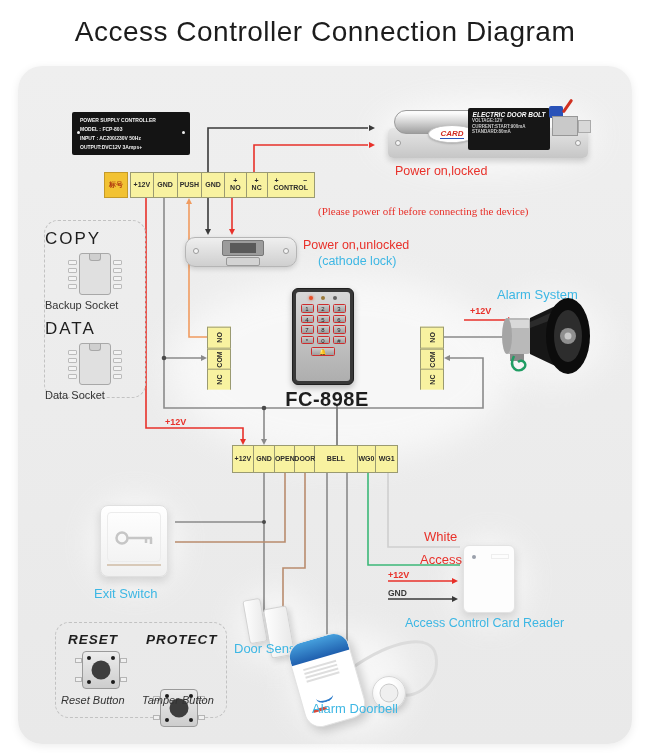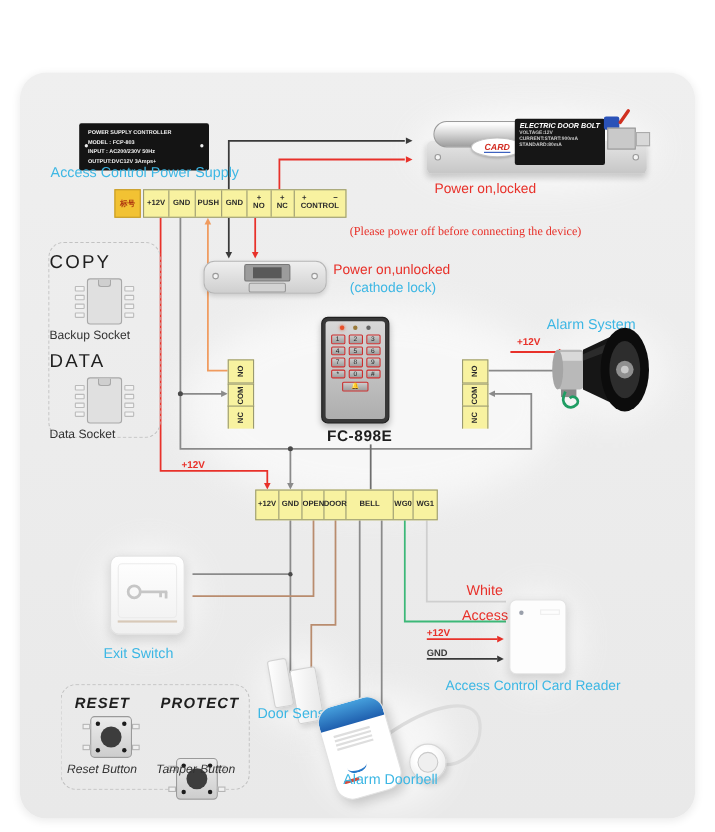--- a/index.html
+++ b/index.html
@@ -81,21 +81,21 @@
          display:flex;flex-direction:column;align-items:center;box-sizing:border-box;}
   .leds{display:flex;gap:8px;margin-top:4px;}
   .led{width:4px;height:4px;border-radius:50%;}
   .led1{background:#e8502a;box-shadow:0 0 3px #e8502a;}
   .led2{background:#9a7a3a;} .led3{background:#636363;}
   .keys{display:grid;grid-template-columns:repeat(3,13px);gap:2px 3px;margin-top:4px;}
   .key{height:8.5px;background:linear-gradient(#cdcdcd,#9d9d9d);border:1px solid #cc2d2d;border-radius:1.5px;
        font-size:6px;line-height:8px;text-align:center;color:#1e1e1e;box-sizing:border-box;}
   .bellkey{width:24px;height:9px;margin-top:3px;background:linear-gradient(#cdcdcd,#9d9d9d);border:1px solid #cc2d2d;
            border-radius:1.5px;font-size:6px;line-height:8px;text-align:center;box-sizing:border-box;}
-  .kp-label{left:282px;top:388px;width:90px;font-size:14px;font-weight:600;letter-spacing:.5px;color:#1e1e1e;text-align:center;}
+  .kp-label{left:282px;top:388px;width:90px;font-size:20px;font-weight:600;letter-spacing:.5px;color:#1e1e1e;text-align:center;}
   
   .alarm-label{left:497px;top:287px;width:120px;font-size:13px;color:#3db7e4;}
   .v12{font-size:9px;font-weight:bold;color:#e8312a;}
   
   .exitsw{left:100px;top:505px;width:68px;height:72px;background:linear-gradient(#ffffff,#f0f0f0);
           border:1px solid #e0e0e0;border-radius:8px;box-shadow:0 4px 10px rgba(0,0,0,.14);box-sizing:border-box;}
   .exitsw .plate{position:absolute;left:6px;top:6px;right:6px;bottom:14px;border:1px solid #ececec;border-radius:4px;}
   .exitsw .bar{position:absolute;left:6px;bottom:10px;right:6px;height:2px;background:#d8c9b8;}
   
   .tact{width:38px;height:38px;background:linear-gradient(#ececec,#cdcdcd);border:1px solid #9a9a9a;border-radius:4px;position:relative;box-sizing:border-box;}
@@ -127,20 +127,21 @@
   .cyan-label{font-size:13px;color:#3db7e4;}
   .red-label{font-size:13px;color:#e8312a;}
   .gnd-label{font-size:8.5px;font-weight:bold;color:#3a3a3a;}
   .wires{left:0;top:0;}
 </style>
 </head>
 <body>
 
 <div id="canvas">
 
+  <div class="abs title">Access Controller Connection Diagram</div>
 
   <div class="abs panel">
 
     <div class="glow" style="left:150px;top:210px;width:345px;height:185px;opacity:.6;"></div>
     <div class="glow" style="left:362px;top:36px;width:215px;height:66px;opacity:.8;"></div>
     <div class="glow" style="left:74px;top:432px;width:86px;height:90px;opacity:.7;"></div>
     <div class="glow" style="left:437px;top:472px;width:70px;height:86px;opacity:.7;"></div>
     <div class="glow" style="left:272px;top:562px;width:120px;height:108px;opacity:.6;"></div>
     <div class="glow" style="left:218px;top:524px;width:78px;height:72px;opacity:.6;"></div>
     <div class="glow" style="left:478px;top:226px;width:112px;height:92px;opacity:.5;"></div>
@@ -210,21 +211,20 @@
   <div class="abs psu-box">
     <div class="abs psu-dot" style="left:5px;"></div>
     <div class="abs psu-dot" style="right:5px;"></div>
     <div class="abs psu-text">
       <div>POWER SUPPLY CONTROLLER</div>
       <div>MODEL : FCP-803</div>
       <div>INPUT : AC200/230V  50Hz</div>
       <div>OUTPUT:DVC12V  3Amps+</div>
     </div>
   </div>
-  <div class="abs psu-label">Access Control Power Supply</div>
 
   <div class="abs tag">标号</div>
   <div class="abs strip strip-top">
     <div class="tcell" style="width:23px;">+12V</div>
     <div class="tcell" style="width:24px;">GND</div>
     <div class="tcell" style="width:25px;">PUSH</div>
     <div class="tcell" style="width:23px;">GND</div>
     <div class="tcell" style="width:22px;">
       <span class="sign">+</span>
       <span>NO</span>

